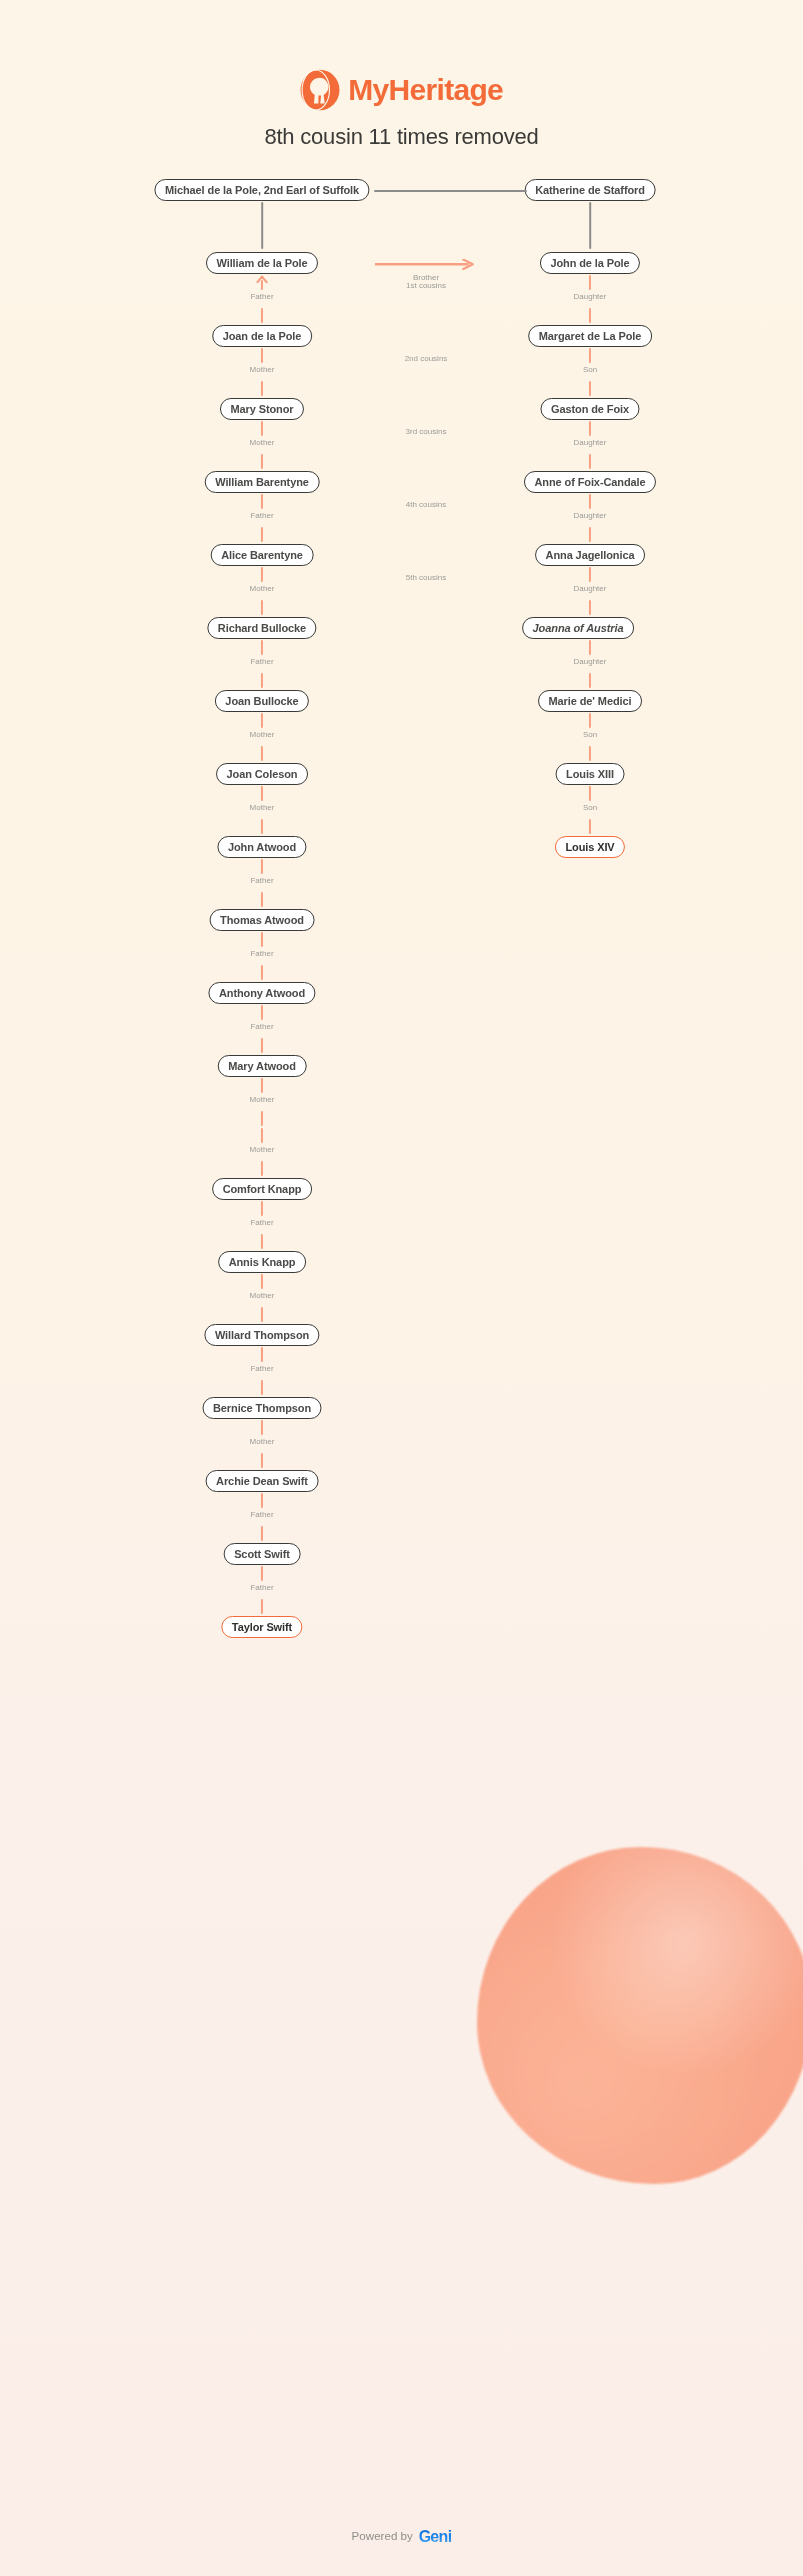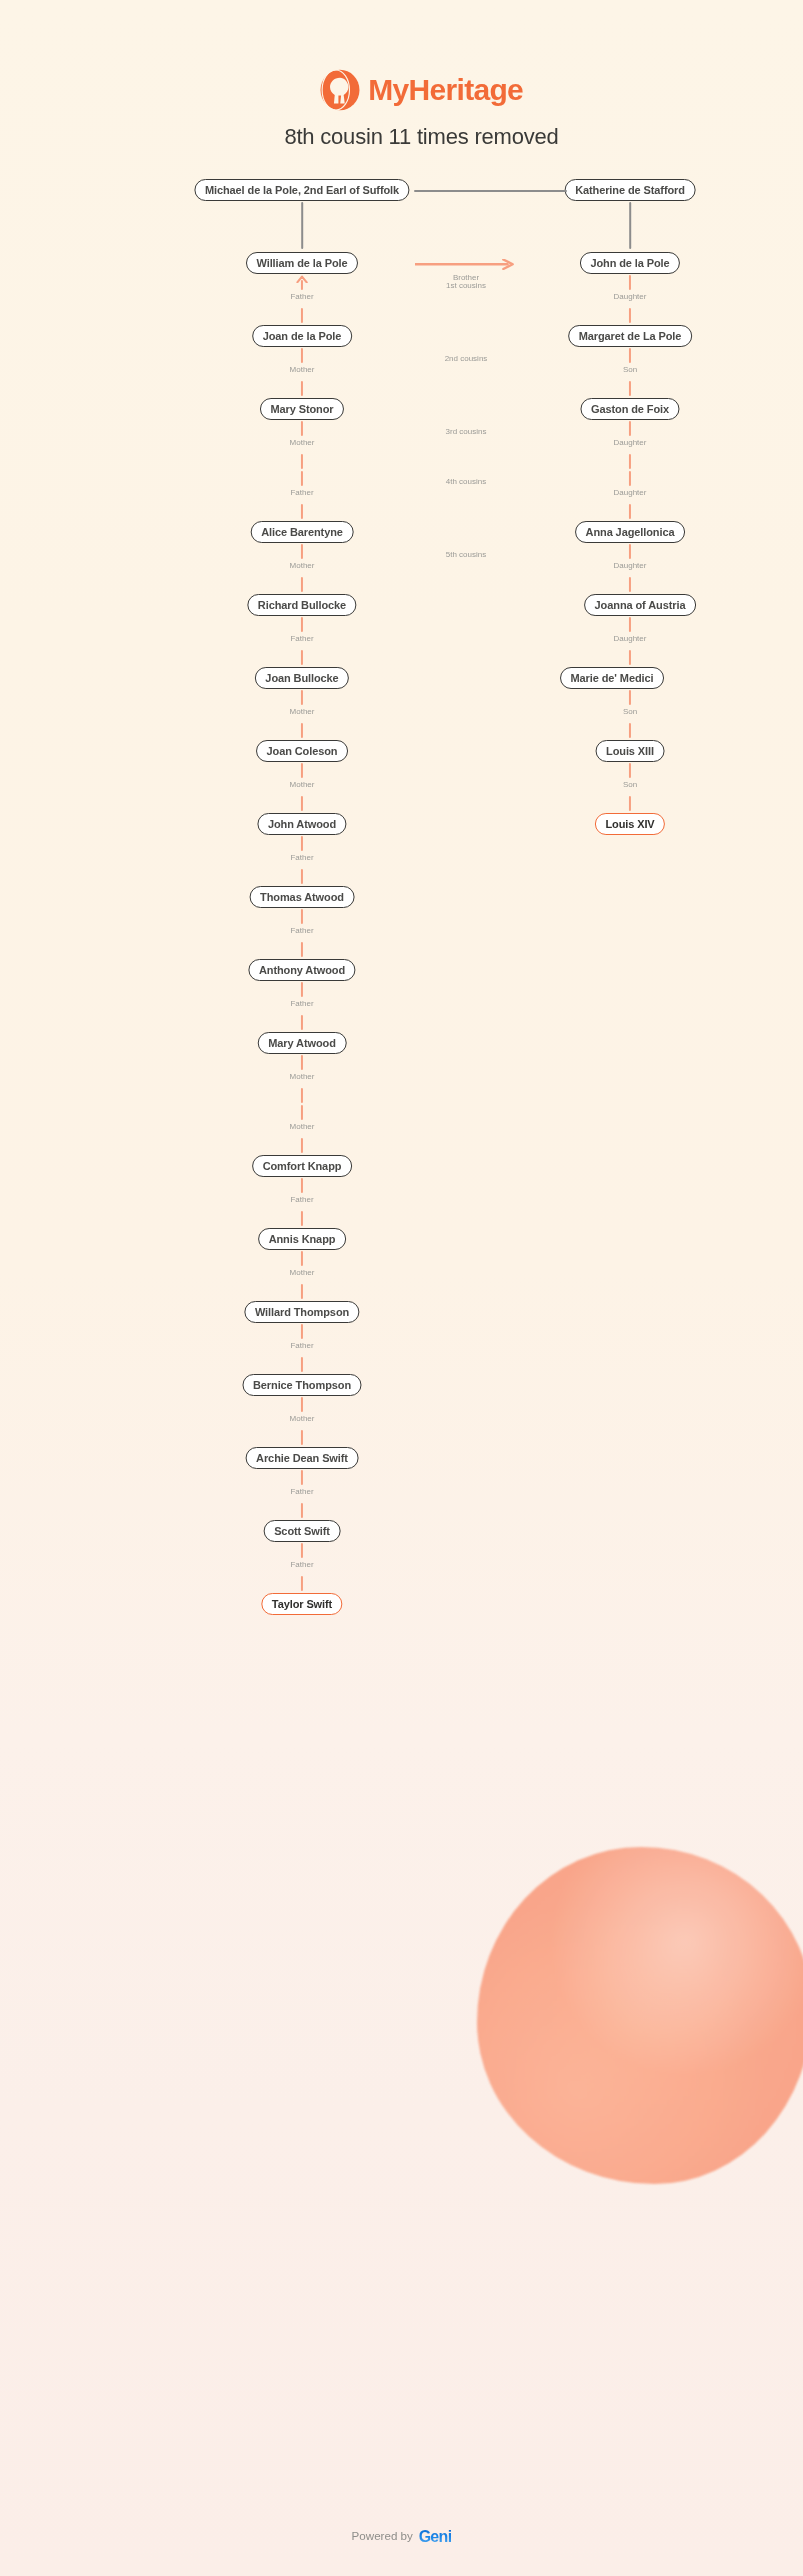--- a/index.html
+++ b/index.html
@@ -30,21 +30,21 @@
     background:
       radial-gradient(circle at 62% 28%, rgba(255,255,255,0.38) 0%, rgba(255,255,255,0) 42%),
       radial-gradient(circle at 30% 72%, rgba(255,190,160,0.45) 0%, rgba(255,190,160,0) 55%),
       radial-gradient(circle at 50% 50%, #FBA888 0%, #F9A184 62%, #F89C7F 100%);
     filter: blur(0.8px);
     opacity: 0.93;
     z-index: 0;
   }
 
   
-  .page { position: relative; z-index: 2; padding-left: 40px; }
+  .page { position: relative; z-index: 2; }
 
   .logo-wrap {
     display: flex;
     align-items: center;
     justify-content: center;
     gap: 8.4px;
     padding-top: 69px;
   }
   .logo-mark { width: 40px; height: 42px; display: block; }
   .logo-text {
@@ -287,20 +287,28 @@
       </div>
       <div class="row">
         <div class="vconn seg-top" style="left: 262px;"></div>
         <div class="vconn seg-bottom" style="left: 262px;"></div>
         <div class="rel-label" style="left: 262px;">Mother</div>
         <div class="vconn seg-top" style="left: 590px;"></div>
         <div class="vconn seg-bottom" style="left: 590px;"></div>
         <div class="rel-label" style="left: 590px;">Daughter</div>
         <div class="cousin-label">3rd cousins</div>
       </div>
+      <div class="row node-row">
+        <div class="node" style="left: 262px;">
+          <span>William Barentyne</span>
+        </div>
+        <div class="node" style="left: 590px;">
+          <span>Anne of Foix-Candale</span>
+        </div>
+      </div>
       <div class="row">
         <div class="vconn seg-top" style="left: 262px;"></div>
         <div class="vconn seg-bottom" style="left: 262px;"></div>
         <div class="rel-label" style="left: 262px;">Father</div>
         <div class="vconn seg-top" style="left: 590px;"></div>
         <div class="vconn seg-bottom" style="left: 590px;"></div>
         <div class="rel-label" style="left: 590px;">Daughter</div>
         <div class="cousin-label">4th cousins</div>
       </div>
       <div class="row node-row">
@@ -317,37 +325,37 @@
         <div class="rel-label" style="left: 262px;">Mother</div>
         <div class="vconn seg-top" style="left: 590px;"></div>
         <div class="vconn seg-bottom" style="left: 590px;"></div>
         <div class="rel-label" style="left: 590px;">Daughter</div>
         <div class="cousin-label">5th cousins</div>
       </div>
       <div class="row node-row">
         <div class="node" style="left: 262px;">
           <span>Richard Bullocke</span>
         </div>
-        <div class="node" style="left: 600px;">
+        <div class="node" style="left: 578px; font-style: italic;">
           <span>Joanna of Austria</span>
         </div>
       </div>
       <div class="row">
         <div class="vconn seg-top" style="left: 262px;"></div>
         <div class="vconn seg-bottom" style="left: 262px;"></div>
         <div class="rel-label" style="left: 262px;">Father</div>
         <div class="vconn seg-top" style="left: 590px;"></div>
         <div class="vconn seg-bottom" style="left: 590px;"></div>
         <div class="rel-label" style="left: 590px;">Daughter</div>
       </div>
       <div class="row node-row">
         <div class="node" style="left: 262px;">
           <span>Joan Bullocke</span>
         </div>
-        <div class="node" style="left: 572px;">
+        <div class="node" style="left: 590px;">
           <span>Marie de' Medici</span>
         </div>
       </div>
       <div class="row">
         <div class="vconn seg-top" style="left: 262px;"></div>
         <div class="vconn seg-bottom" style="left: 262px;"></div>
         <div class="rel-label" style="left: 262px;">Mother</div>
         <div class="vconn seg-top" style="left: 590px;"></div>
         <div class="vconn seg-bottom" style="left: 590px;"></div>
         <div class="rel-label" style="left: 590px;">Son</div>

